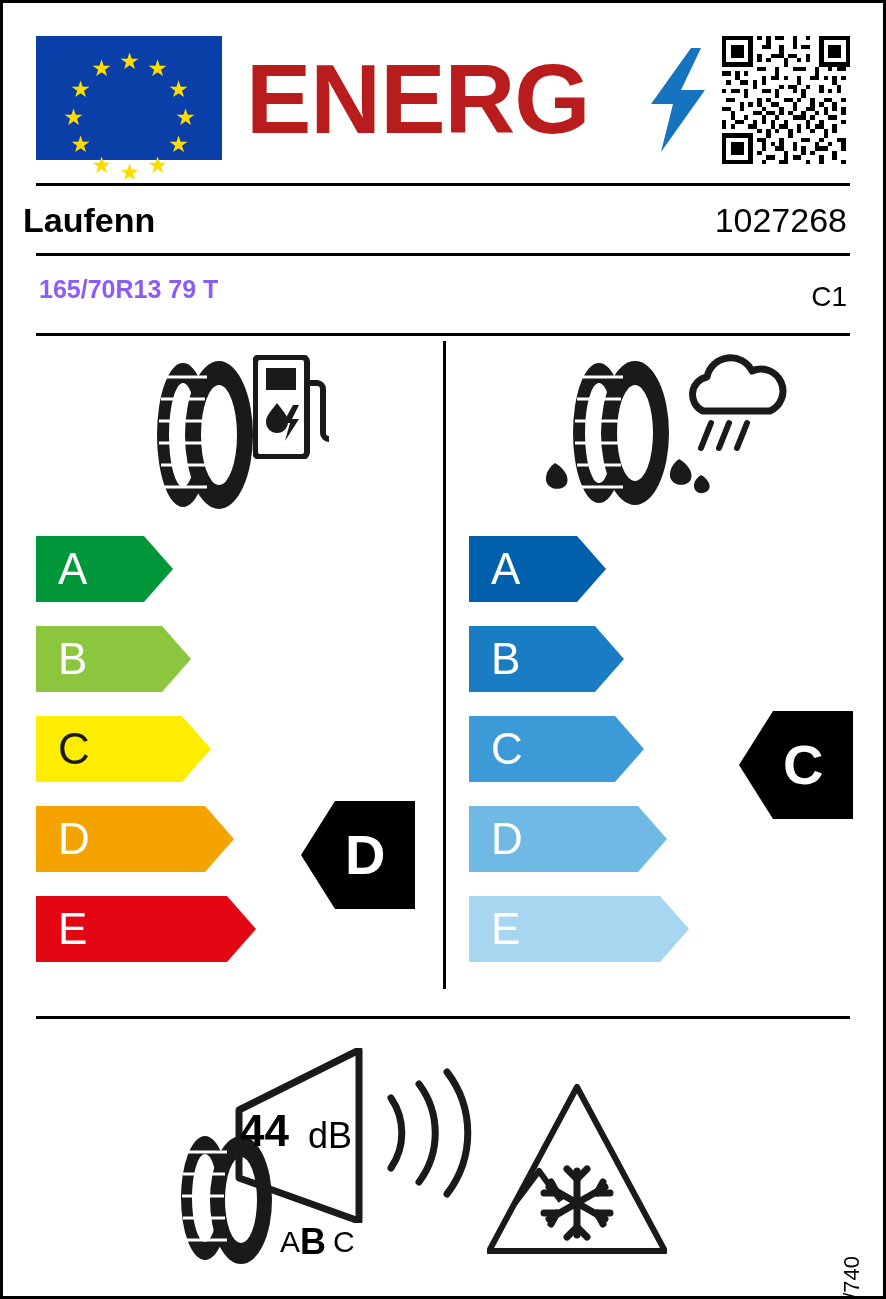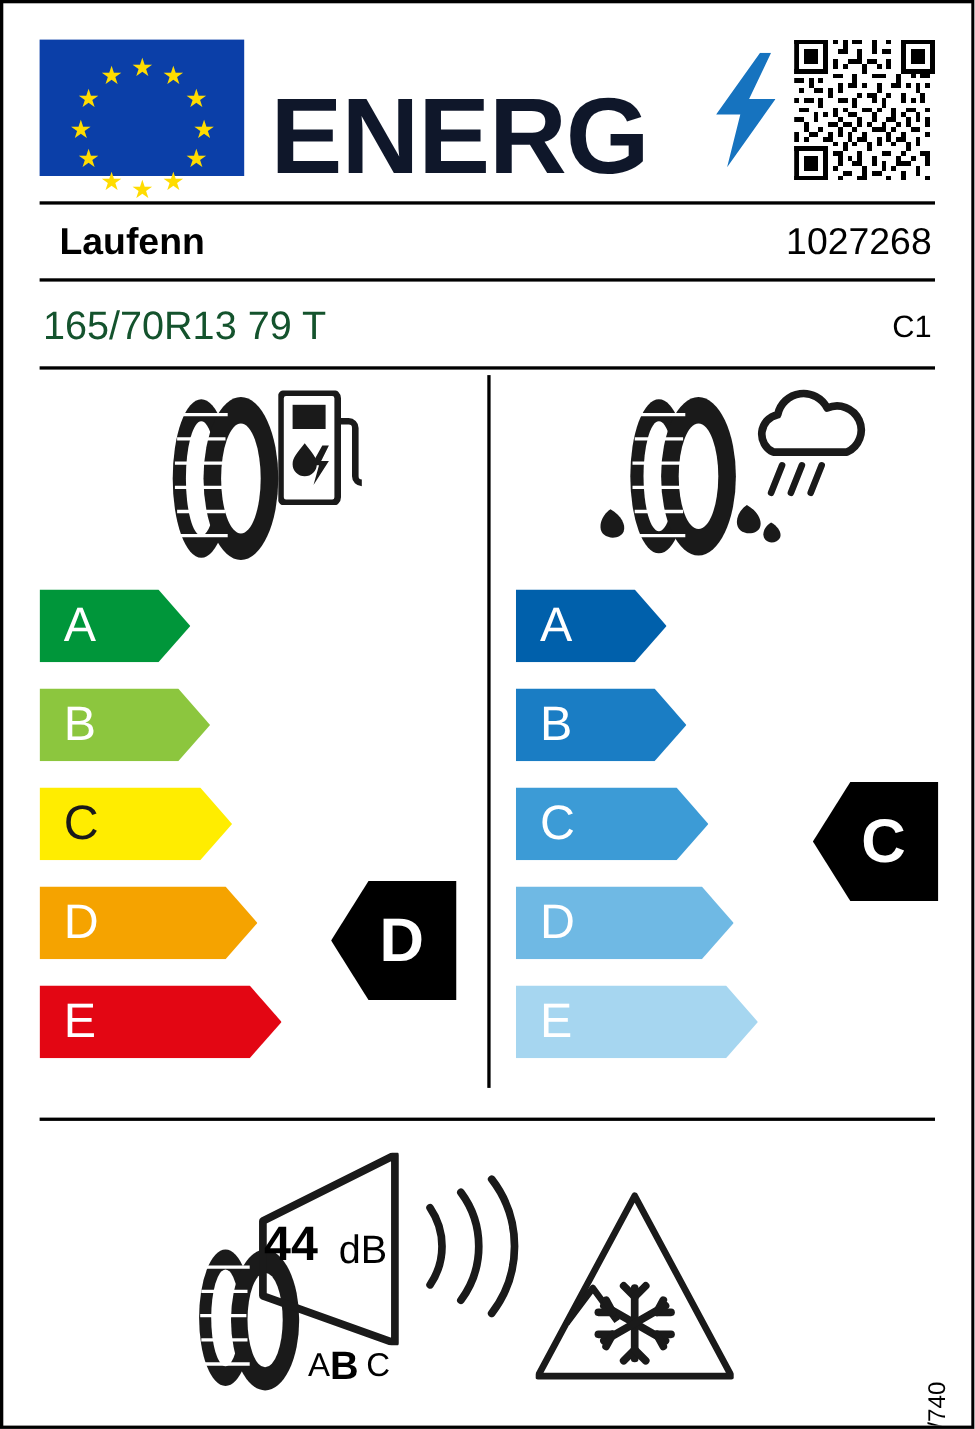--- a/index.html
+++ b/index.html
@@ -38,23 +38,22 @@
     width: 23px;
     text-align: center;
   }
   .energ-text {
     position: absolute;
     left: 243px;
     top: 40px;
     font-size: 98px;
     font-weight: bold;
     letter-spacing: -1px;
-    color: #0f172a;
+    color: #b91c1c;
     line-height: 112px;
-    margin-top: 24px;
   }
   .bolt {
     position: absolute;
     left: 648px;
     top: 45px;
     width: 54px;
     height: 104px;
   }
   .qr {
     position: absolute;
@@ -74,40 +73,41 @@
   }
   .vline {
     position: absolute;
     width: 3px;
     background: #000;
   }
 
   
   .brand {
     position: absolute;
-    left: 51px;
+    left: 20px;
     top: 198px;
     font-size: 34px;
     font-weight: bold;
     color: #000;
   }
   .code {
     position: absolute;
     right: 36px;
     top: 198px;
     font-size: 34px;
     color: #000;
     text-align: center;
   }
   .size {
     position: absolute;
     left: 36px;
     top: 272px;
-    font-size: 36px;
-    color: #14532d;
+    font-size: 25px;
+    color: #8b5cf6;
+    font-weight: bold;
   }
   .class {
     position: absolute;
     right: 36px;
     top: 278px;
     font-size: 28px;
     color: #000;
     text-align: right;
   }
 

